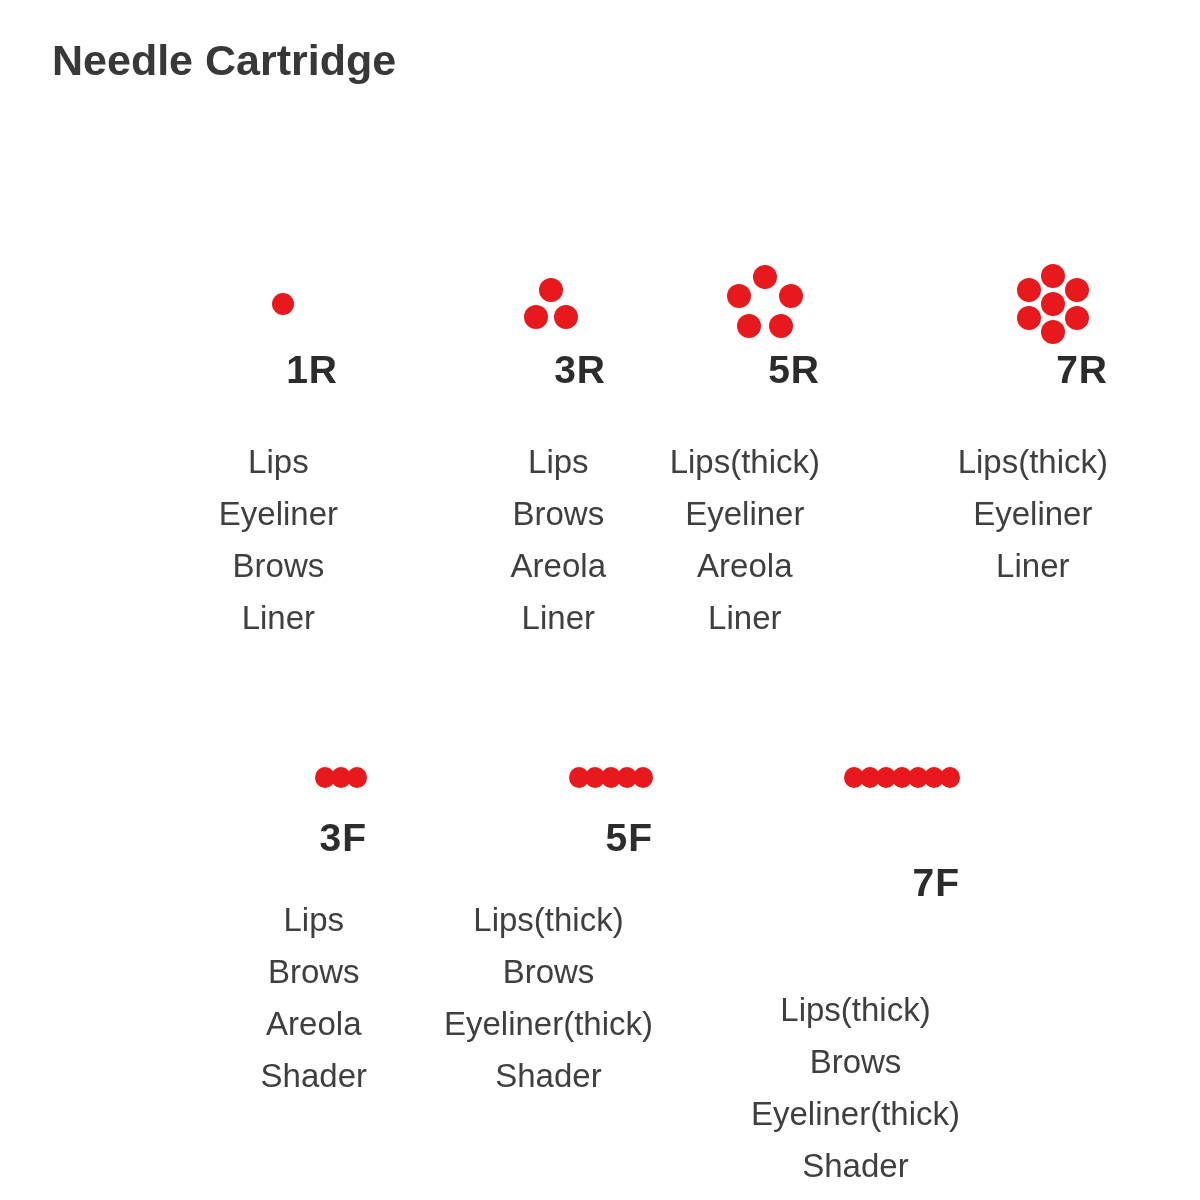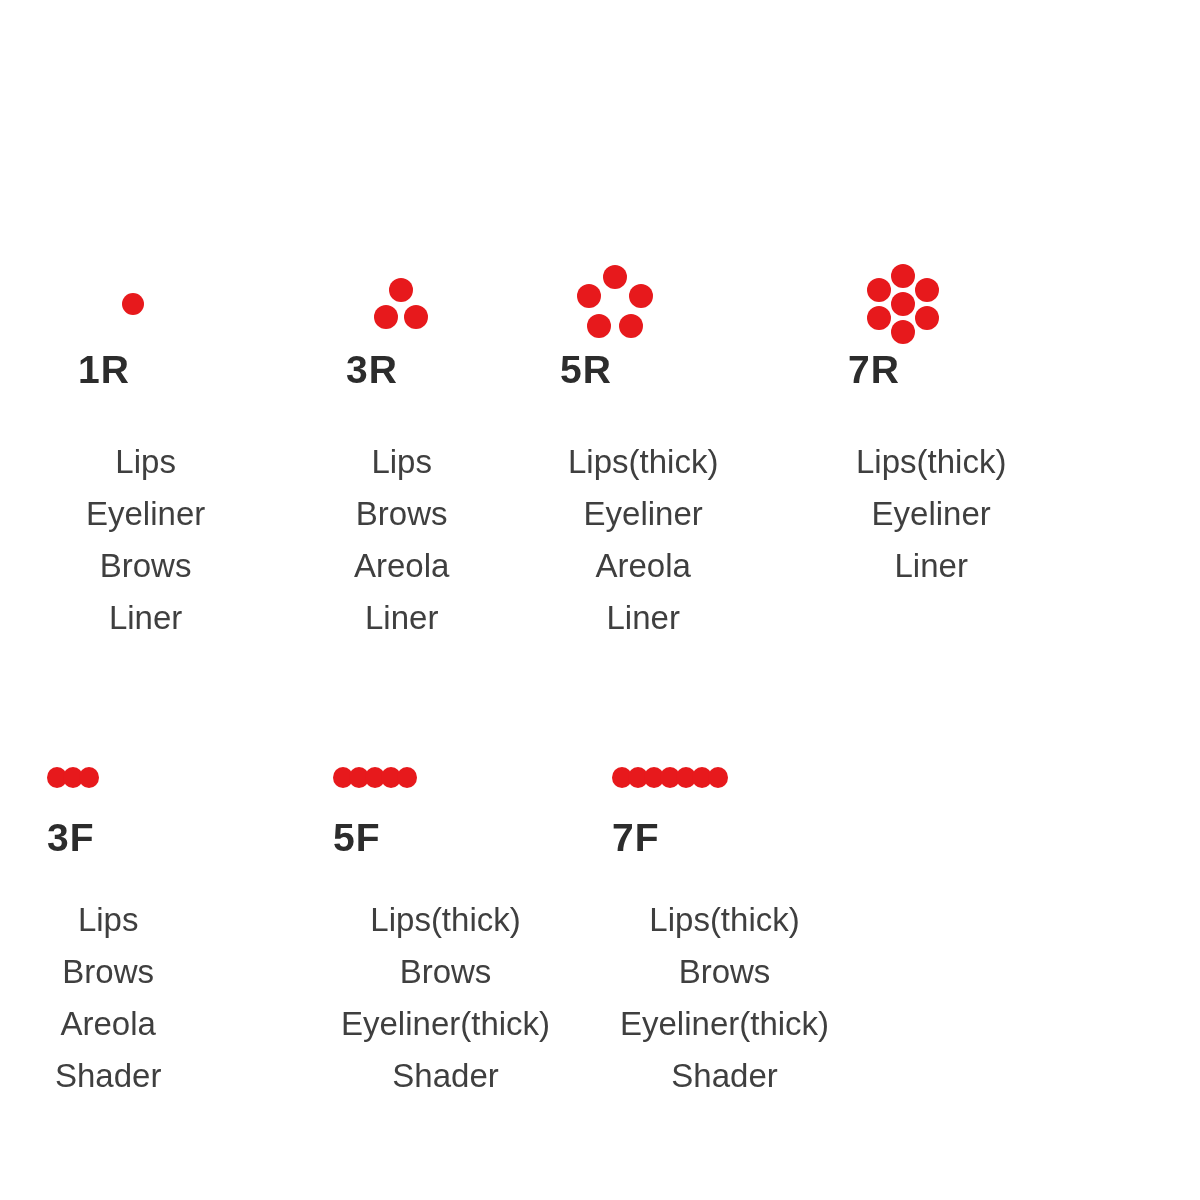--- a/index.html
+++ b/index.html
@@ -9,21 +9,21 @@
     font-family:"Liberation Sans", sans-serif; overflow:hidden;
   }
   .header { position:absolute; left:52px; top:34px; }
   .title  { font-size:43px; font-weight:700; line-height:52px; color:var(--title,#383838); }
   .subtitle { margin-top:12px; font-size:26px; line-height:30px; color:var(--subtitle,#4c4c4c); }
 
   .grid { position:absolute; left:0; top:0; width:1200px; }
   .grid.top    { top:256px; }
   .grid.bottom { top:757px; }
 
-  .col { position:absolute; top:0; display:flex; flex-direction:column; align-items:flex-start; }
+  .col { position:absolute; top:0; display:flex; flex-direction:column; align-items:flex-end; }
 
   .rdots { position:relative; width:110px; height:96px; }
   .rdots .dot {
     position:absolute; width:24px; height:24px; border-radius:50%;
     background:var(--dot,#e7191c);
   }
   .fdots { height:40px; display:flex; align-items:center; }
   .fdot {
     width:20px; height:21px; border-radius:50%;
     background:var(--dot,#e7191c); flex:0 0 auto;
@@ -40,20 +40,21 @@
   .uses { text-align:center;margin-left:8px; }
   .grid.top .uses    { margin-top:46px; }
   .grid.bottom .uses { margin-top:36px; }
   .use { font-size:33px; line-height:52px; color:var(--body,#3f3f3f); }
 </style>
 </head>
 <body>
 
 <div class="sheet" style="--dot: #e7191c; --title: #383838; --subtitle: #4c4c4c; --code: #2c2c2c; --body: #3f3f3f;">
   <header class="header">
+    <h1 class="title">Needle Cartridge</h1>
   </header>
   <section class="grid top">
       <div class="col" style="width: 260px; left: 78px;">
         <div class="rdots">
           <div class="dot" style="height: 22px; width: 22px; left: 44px; top: 37px;"></div>
         </div>
         <div class="code">1R</div>
         <div class="uses">
           <div class="use">Lips</div>
           <div class="use">Eyeliner</div>
@@ -133,21 +134,21 @@
           <div class="fdot"></div>
         </div>
         <div class="code">5F</div>
         <div class="uses">
           <div class="use">Lips(thick)</div>
           <div class="use">Brows</div>
           <div class="use">Eyeliner(thick)</div>
           <div class="use">Shader</div>
         </div>
       </div>
-      <div class="col" style="width: 320px; left: 612px;">
+      <div class="col" style="width: 320px; left: 640px; gap: 45px;">
         <div class="fdots">
           <div class="fdot"></div>
           <div class="fdot"></div>
           <div class="fdot"></div>
           <div class="fdot"></div>
           <div class="fdot"></div>
           <div class="fdot"></div>
           <div class="fdot"></div>
         </div>
         <div class="code">7F</div>

